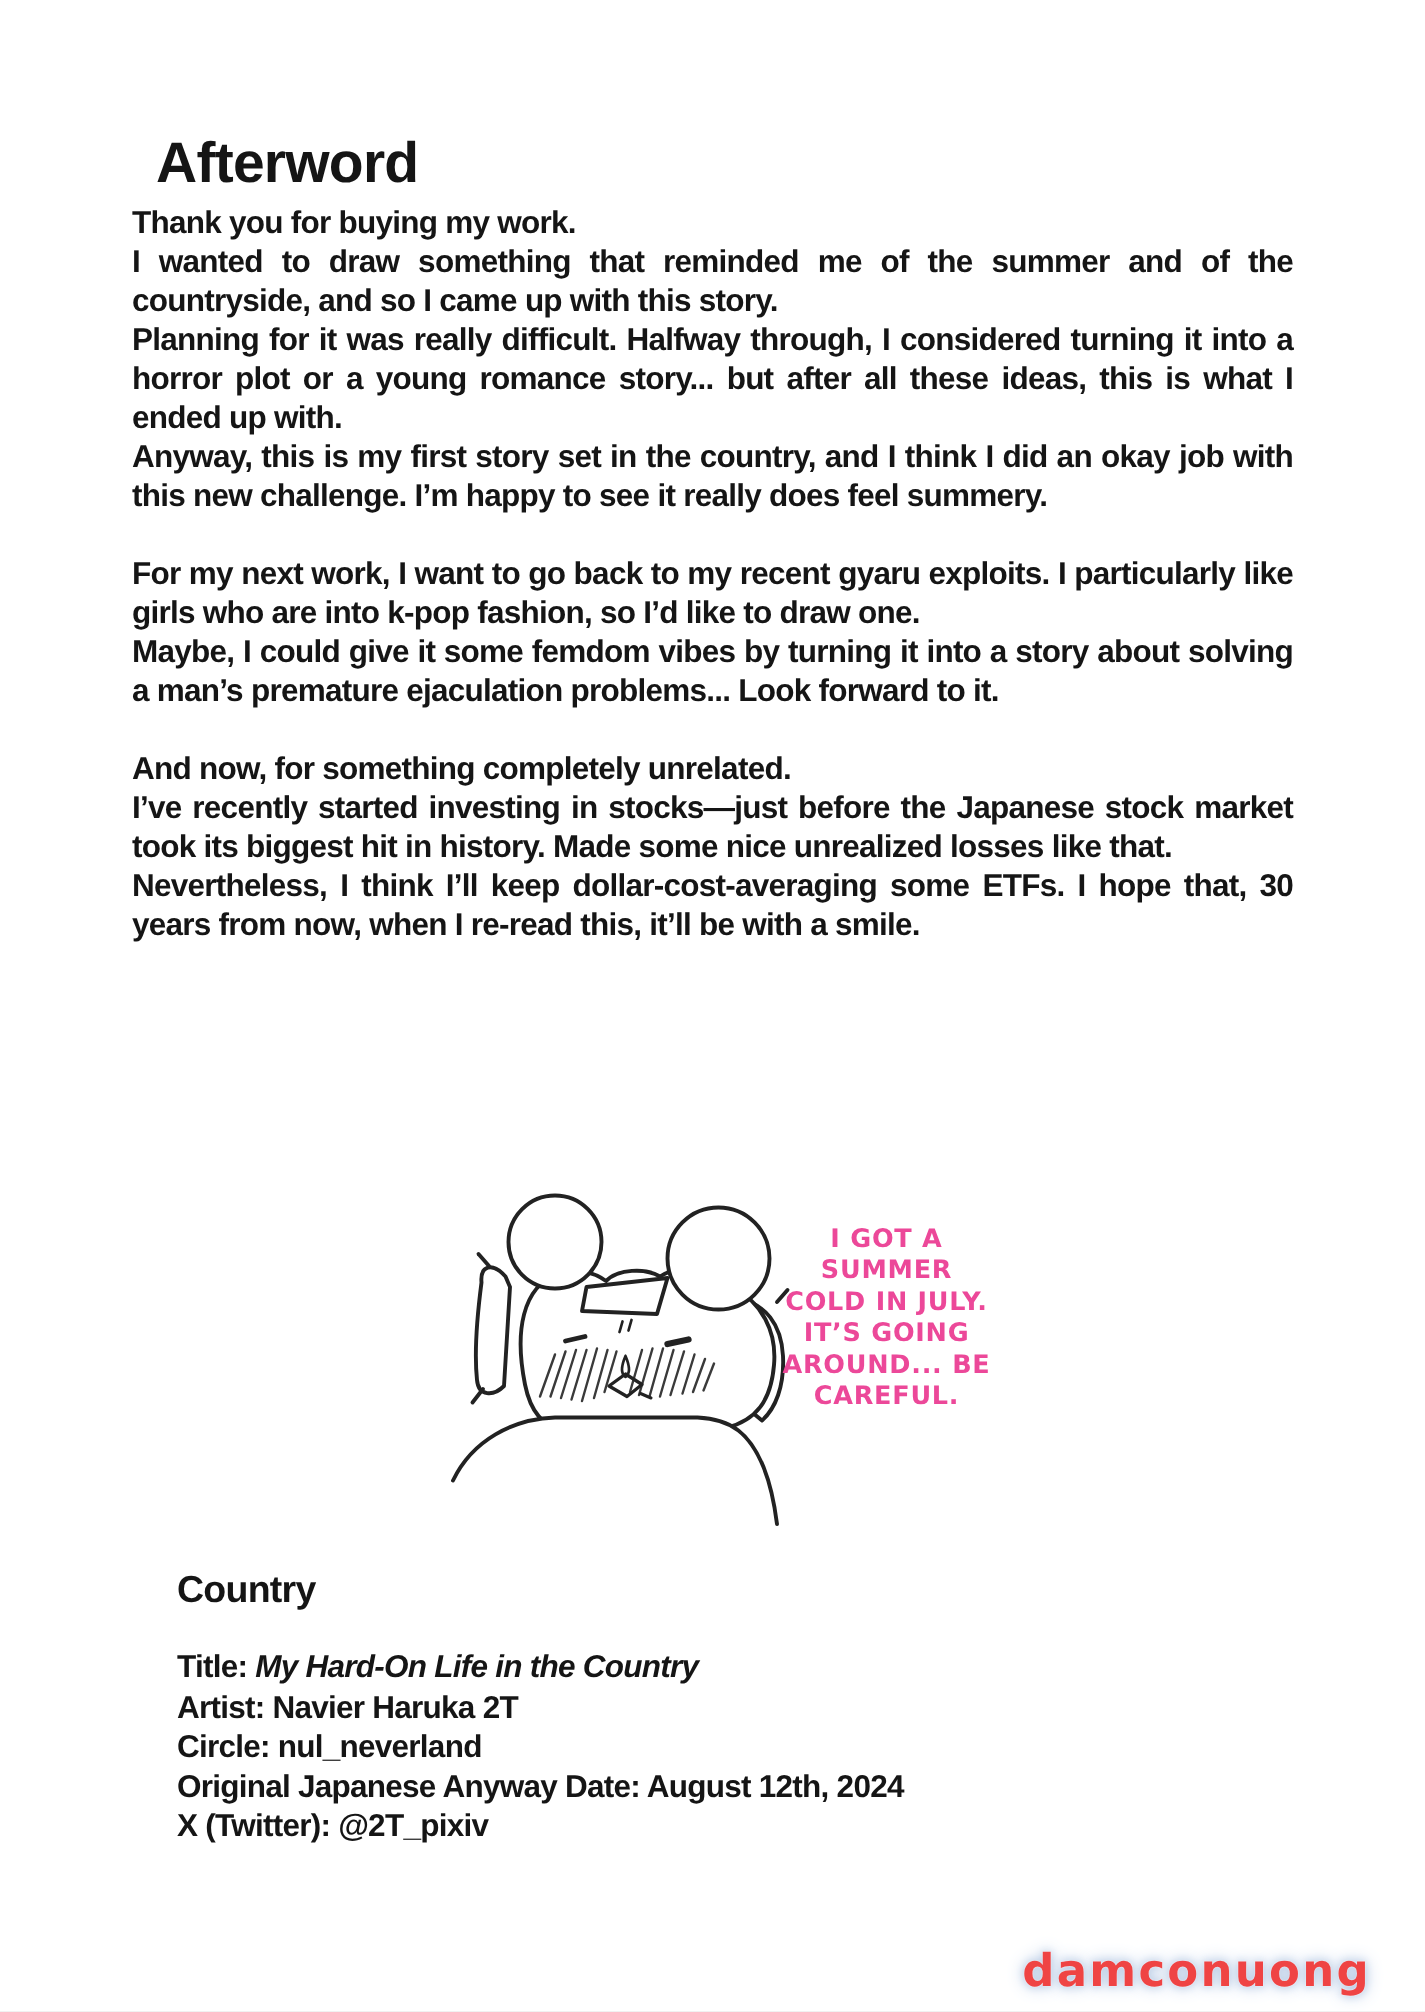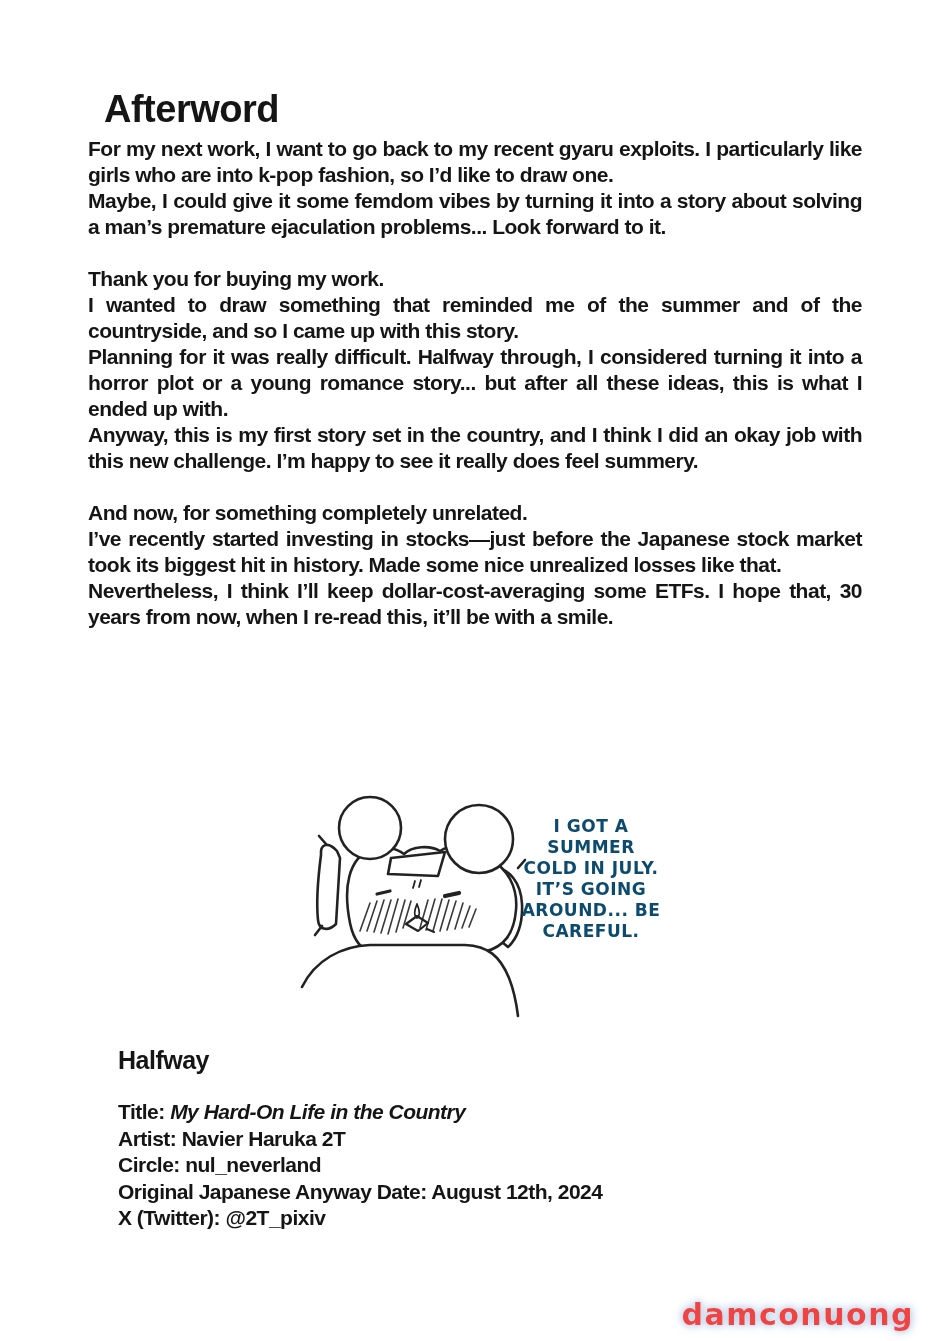--- a/index.html
+++ b/index.html
@@ -33,21 +33,21 @@
   }
   .sig-name{font-style:italic;}
   .illustration{
     position:absolute;left:280px;top:788px;width:440px;height:240px;
   }
   .illustration svg{position:absolute;left:0;top:0;}
   .speech-text{
     position:absolute;left:231px;top:28px;width:160px;
     font-family:"DejaVu Sans",sans-serif;
     font-size:17px;line-height:21px;font-weight:bold;letter-spacing:0.5px;
-    text-align:center;white-space:pre-line;color:#0c4a6e;
+    text-align:center;white-space:pre-line;color:#ec4899;
   }
   .colophon{
     position:absolute;left:118px;top:1046px;width:700px;
   }
   .colophon-heading{
     margin:0 0 24px 0;
     font-size:25px;font-weight:bold;letter-spacing:-0.5px;
   }
   .colophon-row{
     font-size:21px;line-height:26.5px;font-weight:bold;letter-spacing:-0.5px;
@@ -60,26 +60,26 @@
   }
 </style>
 </head>
 <body>
 
 <div class="sheet">
 
   <h1 class="page-title">Afterword</h1>
 
   <div class="body-text">
-    <p>For my next work, I want to go back to my recent gyaru exploits. I particularly like girls who are into k-pop fashion, so I’d like to draw one.
-Maybe, I could give it some femdom vibes by turning it into a story about solving a man’s premature ejaculation problems... Look forward to it.</p>
     <p>Thank you for buying my work.
 I wanted to draw something that reminded me of the summer and of the countryside, and so I came up with this story.
 Planning for it was really difficult. Halfway through, I considered turning it into a horror plot or a young romance story... but after all these ideas, this is what I ended up with.
 Anyway, this is my first story set in the country, and I think I did an okay job with this new challenge. I’m happy to see it really does feel summery.</p>
+    <p>For my next work, I want to go back to my recent gyaru exploits. I particularly like girls who are into k-pop fashion, so I’d like to draw one.
+Maybe, I could give it some femdom vibes by turning it into a story about solving a man’s premature ejaculation problems... Look forward to it.</p>
     <p>And now, for something completely unrelated.
 I’ve recently started investing in stocks—just before the Japanese stock market took its biggest hit in history. Made some nice unrealized losses like that.
 Nevertheless, I think I’ll keep dollar-cost-averaging some ETFs. I hope that, 30 years from now, when I re-read this, it’ll be with a smile.</p>
   </div>
 
 
   <div class="illustration">
     <svg width="440" height="240" viewBox="0 0 440 240">
       <g stroke="#222222" stroke-width="2.6" fill="none" stroke-linecap="round" stroke-linejoin="round">
 
@@ -135,21 +135,21 @@
     </svg>
     <div class="speech-text">I GOT A
 SUMMER
 COLD IN JULY.
 IT’S GOING
 AROUND... BE
 CAREFUL.</div>
   </div>
 
   <div class="colophon">
-    <h2 class="colophon-heading">Halfway</h2>
+    <h2 class="colophon-heading">Country</h2>
     <div class="colophon-row">
       <span>Title: </span><span class="italic">My Hard-On Life in the Country</span>
     </div>
     <div class="colophon-row">
       <span>Artist: </span><span>Navier Haruka 2T</span>
     </div>
     <div class="colophon-row">
       <span>Circle: </span><span>nul_neverland</span>
     </div>
     <div class="colophon-row">

